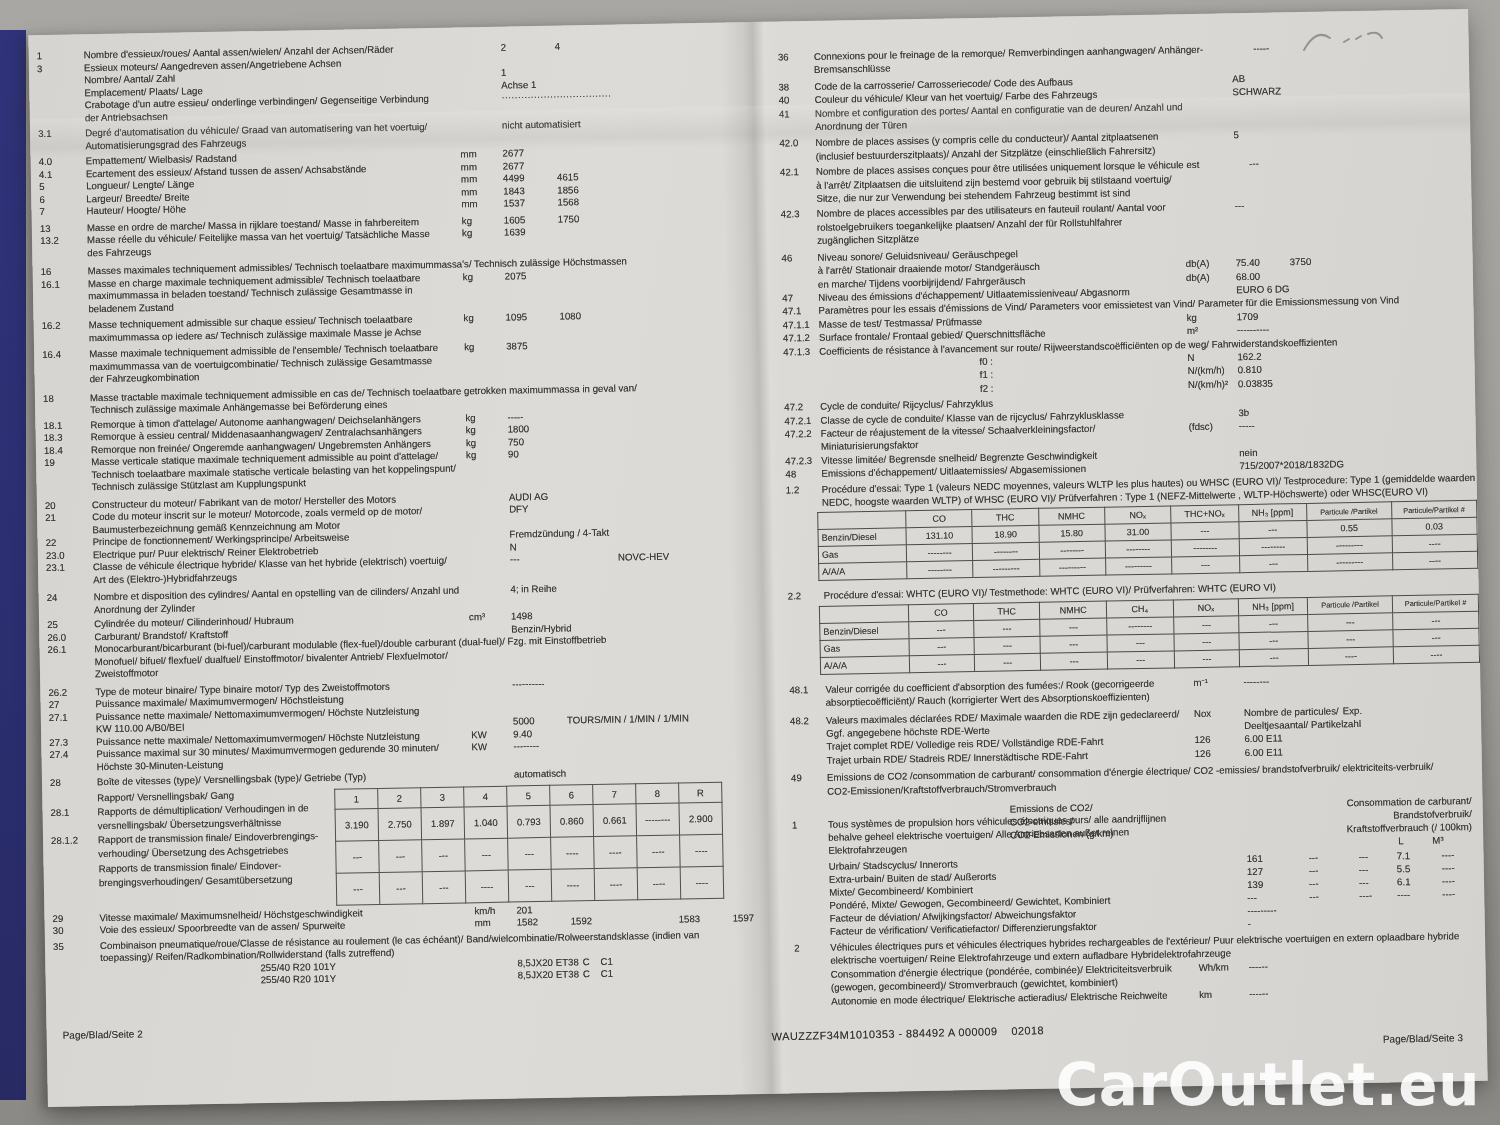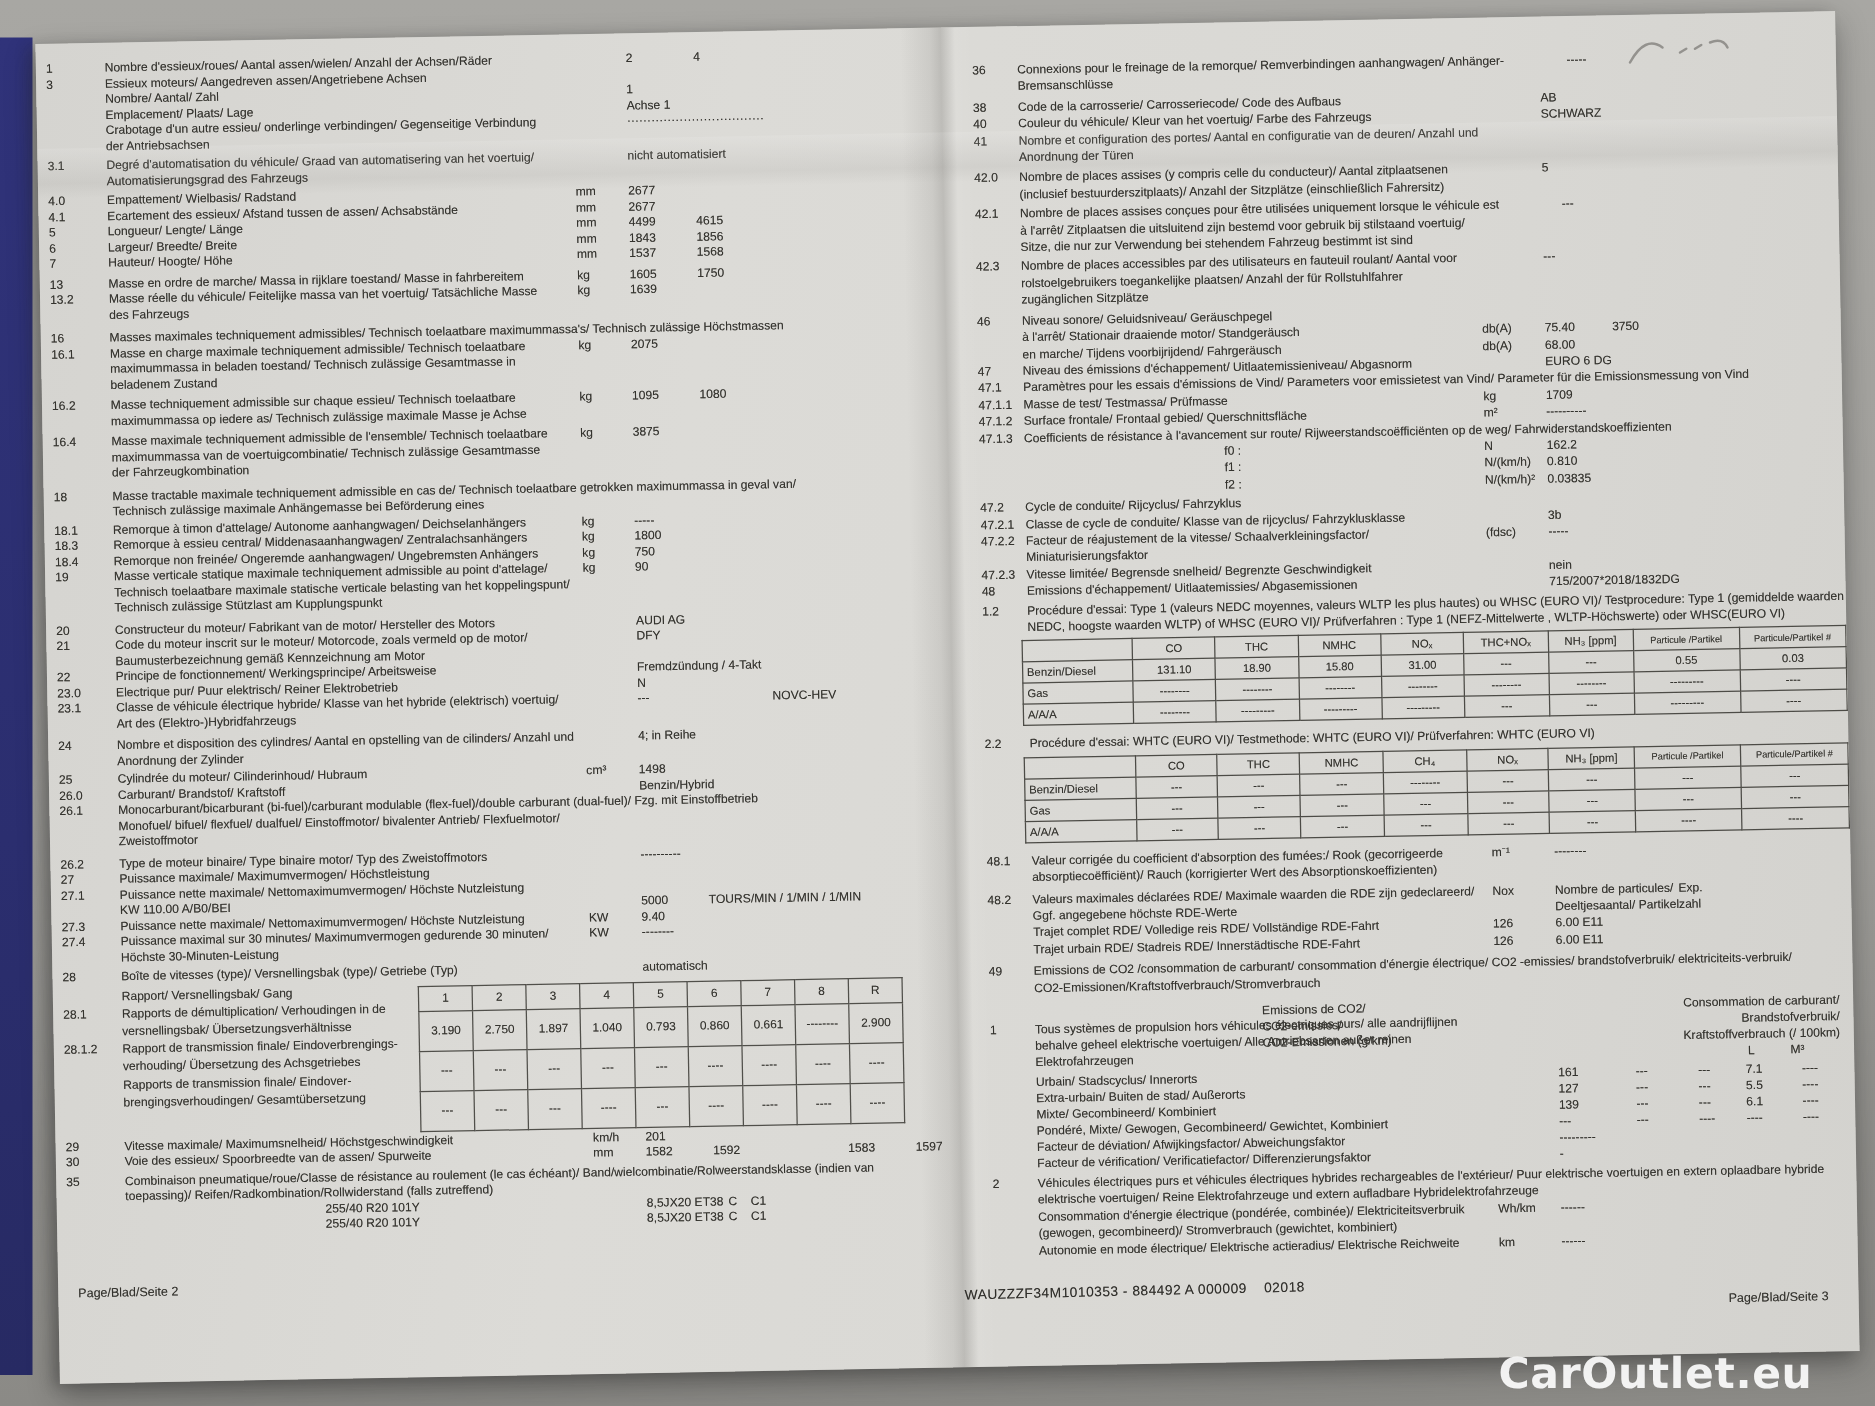--- a/index.html
+++ b/index.html
@@ -80,22 +80,22 @@
   .co2row .num{flex:0 0 70px;}
   .co2row .lbl{flex:0 0 418px;}
   .co2row .cval{white-space:pre;box-sizing:border-box;padding-right:2px;}
   .footer{position:absolute;font-size:10px;color:#34332e;text-shadow:0 0 .5px rgba(62,60,56,.5);}
   .f2{left:16px;bottom:66px;}
   .f3{right:24px;bottom:38px;}
   .vin{position:absolute;left:10px;bottom:52px;font-size:11px;letter-spacing:.4px;
        white-space:pre;color:#2f2e2a;text-shadow:0 0 .5px rgba(62,60,56,.5);
        transform:rotate(-.3deg);}
   .watermark{
-    position:absolute;right:50px;bottom:6px;
-    font-family:"DejaVu Sans",sans-serif;font-weight:bold;font-size:34px;
+    position:absolute;right:20px;bottom:6px;
+    font-family:"DejaVu Sans",sans-serif;font-weight:bold;font-size:58px;
     color:rgba(255,255,255,.90);letter-spacing:.5px;
   }
   .penmark{position:absolute;left:1300px;top:20px;opacity:.55;}
 </style>
 </head>
 <body>
 
 <div class="scene">
   <div class="blue-bar"></div>
 

